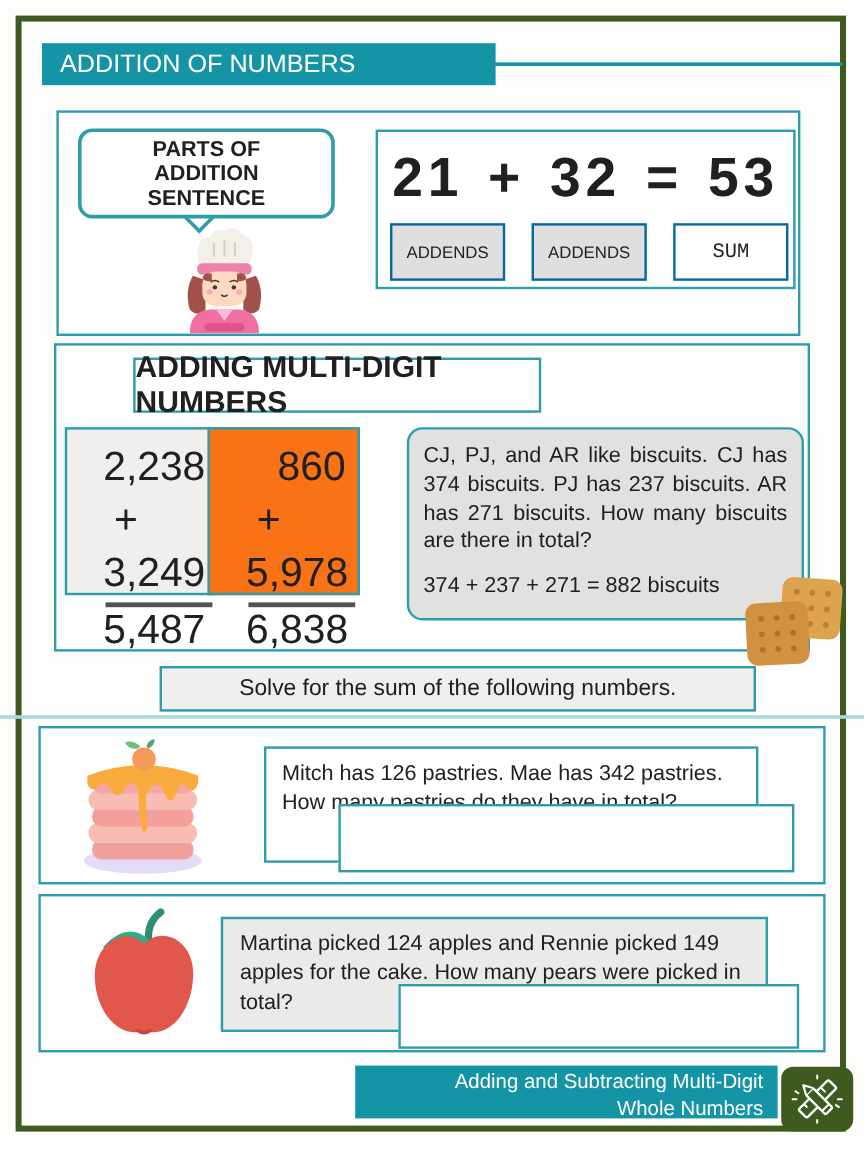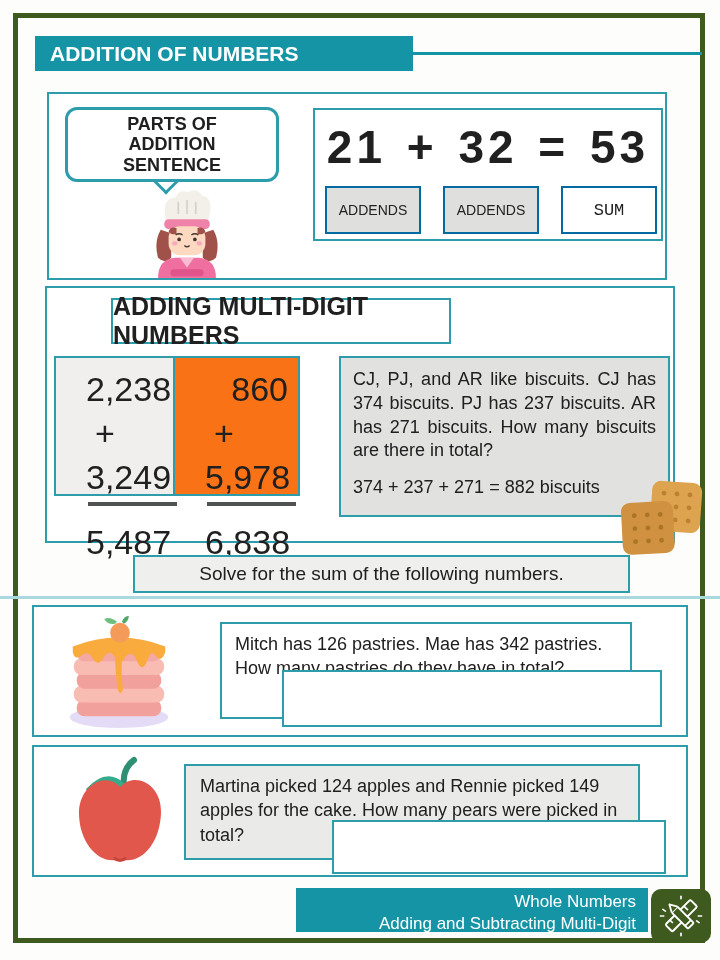--- a/index.html
+++ b/index.html
@@ -3,21 +3,21 @@
 <meta charset="utf-8">
 <style>
   html,body{margin:0;padding:0;background:#ffffff;}
   .page{position:relative;width:720px;height:960px;background:#fdfdfc;overflow:hidden;
         font-family:"Liberation Sans", sans-serif;color:#202020;}
   .abs{position:absolute;box-sizing:border-box;}
 
   .page-border{left:13px;top:13px;width:692px;height:930px;border:5px solid #3f5a1e;}
   .header-line{left:40px;top:52px;width:662px;height:3px;background:#1494a5;}
   .header-bar{left:35px;top:36px;width:378px;height:35px;background:#1494a5;color:#fff;
-              font-weight:bold;font-size:21px;line-height:35px;padding-left:15px;}
+              font-weight:normal;font-size:21px;line-height:35px;padding-left:15px;}
 
   .tealbox{border:2px solid #2d9dac;background:#fff;}
 
   
   .section-intro{left:47px;top:92px;width:620px;height:188px;}
   .bubble{left:16px;top:13px;width:214px;height:75px;border:3px solid #2d9dac;border-radius:12px;
           background:#fff;display:flex;align-items:center;justify-content:center;text-align:center;
           font-weight:bold;font-size:18px;line-height:1.12;padding:0 34px;z-index:2;}
   .bubble-tail{left:106px;top:74px;width:22px;height:22px;background:#fff;
                border-right:3px solid #2d9dac;border-bottom:3px solid #2d9dac;
@@ -29,21 +29,21 @@
   .tag{top:76px;width:96px;height:48px;display:flex;align-items:center;justify-content:center;
        border:2px solid #0369a1;font-size:14px;color:#222;}
   .tag.gray{background:#dfdfde;}
   .tag.white{background:#fff;font-size:17px;}
 
   
   .section-ex{left:45px;top:286px;width:630px;height:257px;}
   .ex-title{left:64px;top:10px;width:340px;height:46px;display:flex;align-items:center;
             justify-content:center;font-weight:bold;font-size:25px;}
   .col-add{top:68px;width:127px;height:140px;font-size:34px;padding-left:30px;}
-  .col-add .n{text-align:right;padding-right:10px;margin-top:17px;}
+  .col-add .n{text-align:right;padding-right:10px;}
   .col-add .op{text-align:left;padding-left:9px;margin-top:5px;}
   .col-add .rule{border-top:4px solid #515254;margin:5px 2px 0 2px;}
   .col-add .n1{margin-top:12px;}
   .col-add .n2{margin-top:5px;}
   .first{left:7px;background:#f0efed;}
   .second{left:126px;background:#f97316;}
   .wp-box{left:292px;top:68px;width:331px;height:161px;background:#e1e1e0;
           padding:10px 12px 8px 12px;}
   .wp-text{font-size:18px;line-height:1.32;text-align:justify;margin:0;}
   .wp-solution{font-size:18px;margin-top:14px;}
@@ -130,21 +130,21 @@
     </div>
 
     <div class="abs tealbox col-add second">
       <div class="n n1">860</div>
       <div class="op">+</div>
       <div class="n n2">5,978</div>
       <div class="rule"></div>
       <div class="n">6,838</div>
     </div>
 
-    <div class="abs tealbox wp-box" style="background:#e1e1e0;">
+    <div class="abs tealbox wp-box" style="background:#e1e1e0;border-radius:13px;">
       <p class="wp-text">CJ, PJ, and AR like biscuits. CJ has 374 biscuits. PJ has 237 biscuits. AR has 271 biscuits. How many biscuits are there in total?</p>
       <div class="wp-solution">374 + 237 + 271 = 882 biscuits</div>
     </div>
 
     <svg class="abs biscuits" viewBox="0 0 88 84">
       <g transform="rotate(4 58 34)">
         <rect x="32" y="8" width="50" height="50" rx="9" fill="#dda34f"></rect>
         <g fill="#bb8031">
           <circle cx="44" cy="20" r="2.4"></circle>
             <circle cx="57" cy="20" r="2.4"></circle>
@@ -200,22 +200,22 @@
       <path d="M54 30 Q52 14 64 5" stroke="#2e8f74" stroke-width="6" fill="none" stroke-linecap="round"></path>
       <path d="M16 34 Q36 12 54 28 Q52 44 34 46 Q20 44 16 34 Z" fill="#35ab8c"></path>
       <path d="M50 32 C64 16 92 28 91 58 C90 88 72 108 54 105 C52 104 48 104 46 105 C28 108 10 88 9 60 C8 30 36 16 50 32 Z" fill="#e2574c"></path>
       <path d="M44 103 q6 5 12 0" stroke="#c6463c" stroke-width="3" fill="none"></path>
     </svg>
     <div class="abs tealbox q-box q2">Martina picked 124 apples and Rennie picked 149 apples for the cake. How many pears were picked in total?</div>
     <div class="abs a-box a2"></div>
   </div>
 
   <div class="abs footer-bar">
+    <span>Adding and Subtracting Multi-Digit</span>
     <span>Whole Numbers</span>
-    <span>Adding and Subtracting Multi-Digit</span>
   </div>
   <div class="abs footer-badge">
     <svg width="46" height="46" viewBox="0 0 56 56">
       <g transform="rotate(-45 28 28)">
         <rect x="7" y="22" width="43" height="12" rx="2" fill="none" stroke="#fff" stroke-width="2.4"></rect>
         <line x1="15" y1="22" x2="15" y2="27" stroke="#fff" stroke-width="2"></line>
         <line x1="23" y1="22" x2="23" y2="29" stroke="#fff" stroke-width="2"></line>
         <line x1="31" y1="22" x2="31" y2="27" stroke="#fff" stroke-width="2"></line>
         <line x1="39" y1="22" x2="39" y2="29" stroke="#fff" stroke-width="2"></line>
       </g>

